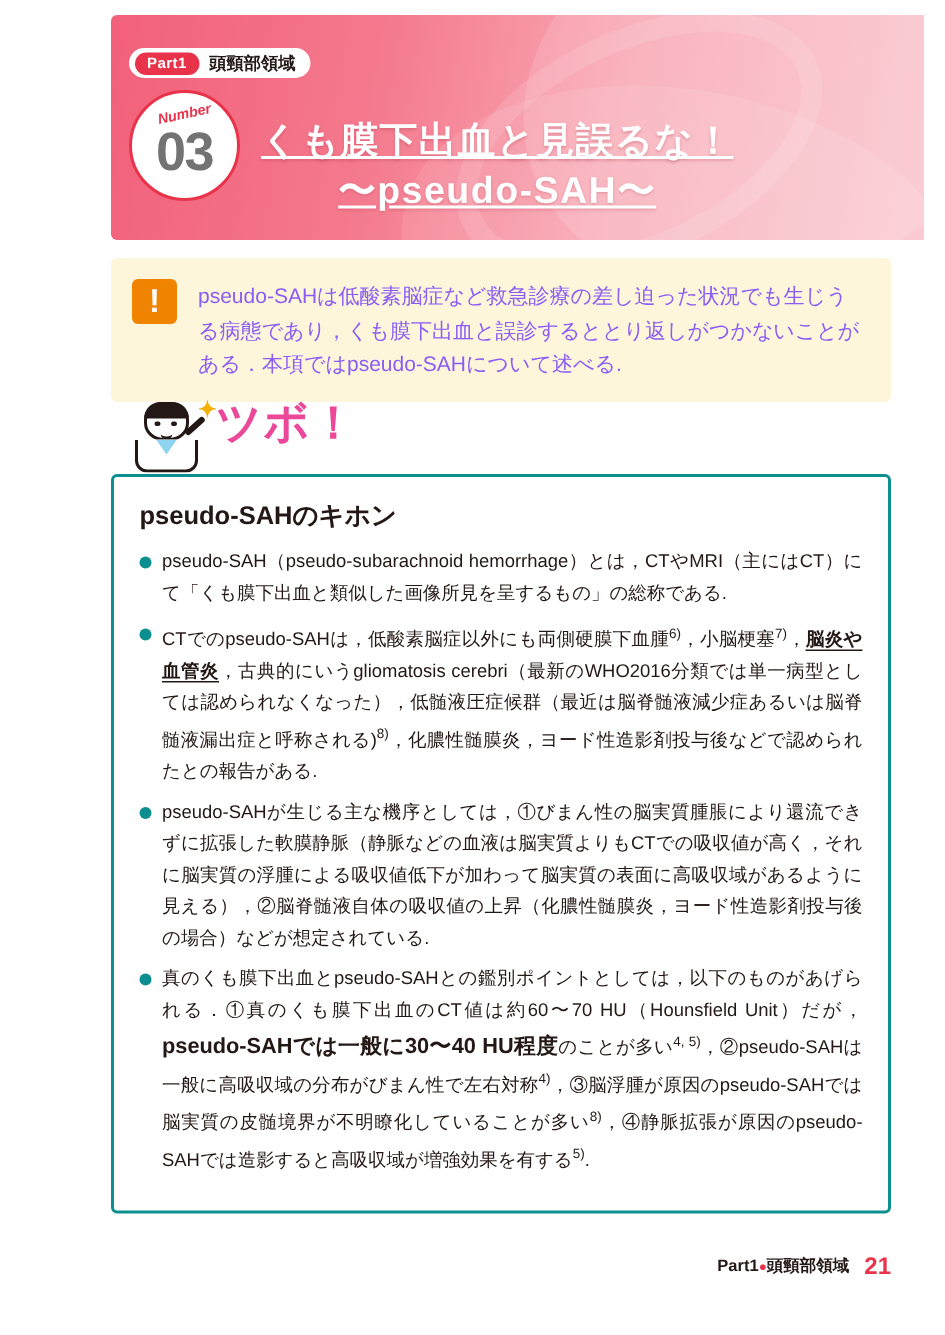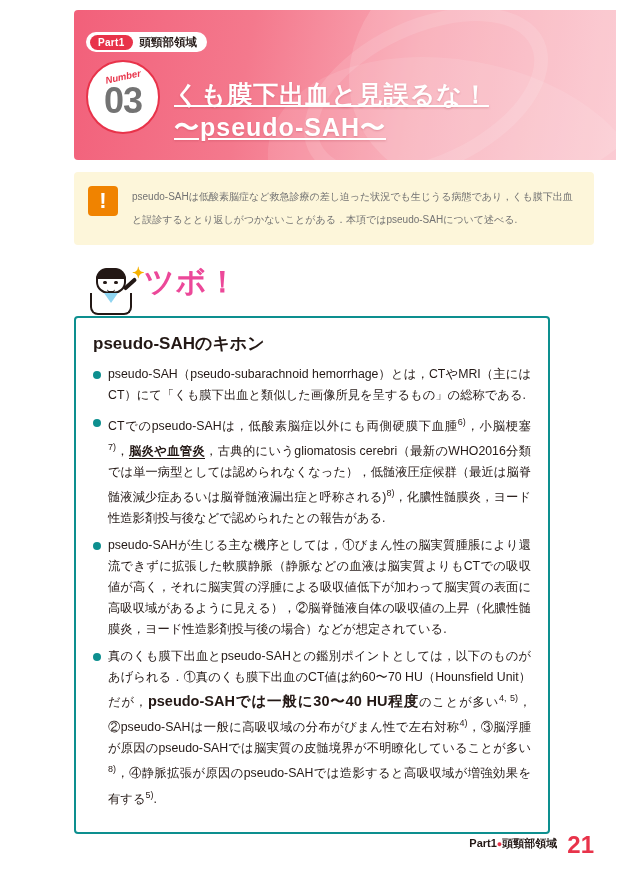--- a/index.html
+++ b/index.html
@@ -125,21 +125,21 @@
   .title-block {
     position: absolute;
     left: 100px;
     top: 68px;
     color: #ffffff;
     font-weight: bold;
     text-shadow: 0 1px 2px rgba(160,30,50,0.25);
     text-decoration: underline;
   }
   .title-line1 { font-size: 25px; line-height: 33px; letter-spacing: 1px; }
-  .title-line2 { font-size: 25px; line-height: 33px; letter-spacing: 1px; }
+  .title-line2 { font-size: 25px; line-height: 33px; letter-spacing: 1px; text-align: center; }
 
   
   .alert-box {
     position: absolute;
     left: 74px;
     top: 172px;
     width: 520px;
     box-sizing: border-box;
     background: #fdf6da;
     border-radius: 4px;
@@ -153,23 +153,23 @@
     height: 30px;
     background: #f08300;
     border-radius: 4px;
     color: #ffffff;
     font-size: 22px;
     font-weight: bold;
     line-height: 30px;
     text-align: center;
   }
   .alert-text {
-    font-size: 10px;
+    font-size: 14px;
     line-height: 22.5px;
-    color: #737373;
+    color: #8b5cf6;
   }
 
   
   .tsubo {
     position: absolute;
     left: 74px;
     top: 258px;
     width: 300px;
     height: 58px;
   }
@@ -268,21 +268,21 @@
     font-weight: bold;
     color: #ec4899;
     letter-spacing: 1px;
   }
 
   
   .content-box {
     position: absolute;
     left: 74px;
     top: 316px;
-    width: 476px;
+    width: 520px;
     box-sizing: border-box;
     border: 2px solid #0d8f8f;
     border-radius: 4px;
     background: #ffffff;
     padding: 14px 17px 16px 17px;
   }
   .content-title {
     font-size: 17px;
     font-weight: bold;
     color: #231815;
@@ -330,21 +330,21 @@
     font-weight: bold;
     color: #231815;
     margin-right: 10px;
     padding-bottom: 3px;
   }
   .footer .f-dot {
     color: #e8334a;
     font-size: 9px;
   }
   .footer .f-page {
-    font-size: 24px;
+    font-size: 16px;
     font-weight: bold;
     color: #e8334a;
     line-height: 19px;
   }
 </style>
 </head>
 <body>
 
 <div class="header">
   <div class="swoosh1"></div>

